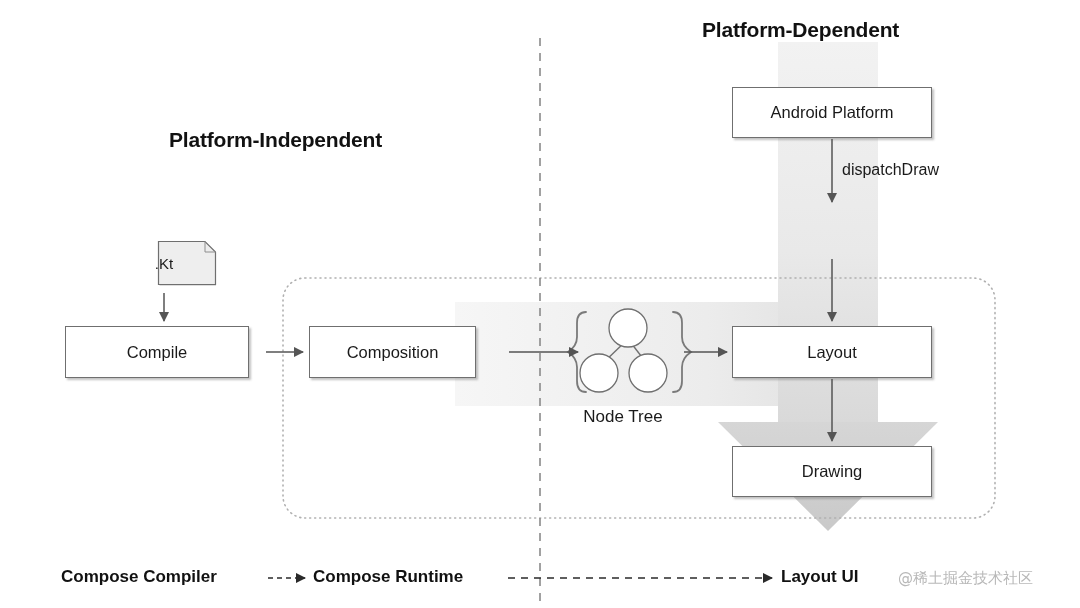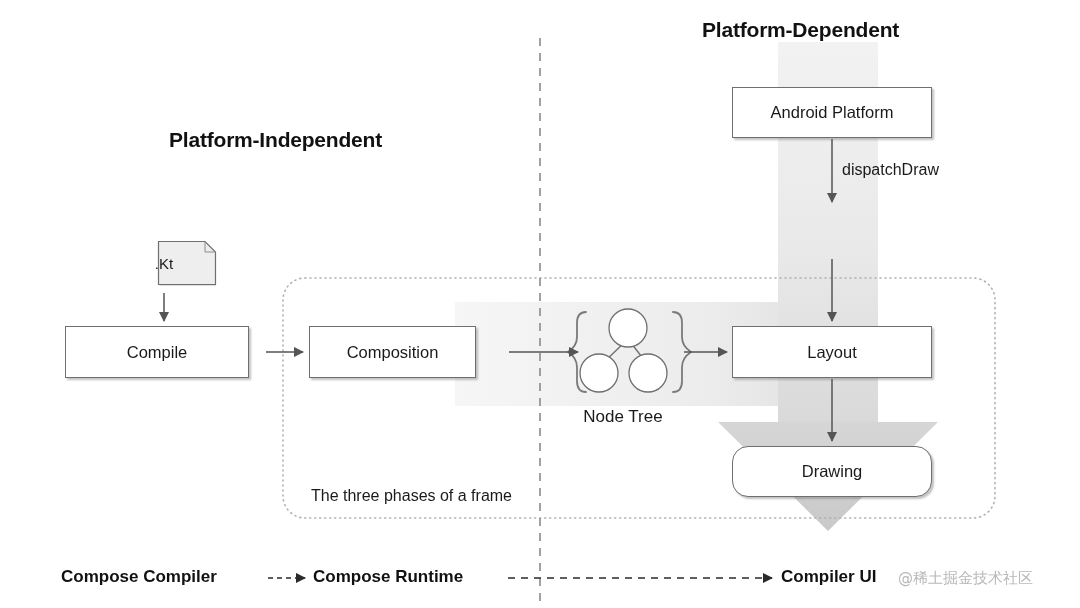--- a/index.html
+++ b/index.html
@@ -50,21 +50,21 @@
     justify-content: center;
     font-size: 16.5px;
     color: #1a1a1a;
     box-sizing: border-box;
   }
   #box-compile    { left: 65px;  top: 326px; width: 184px; height: 52px; }
   #box-composition{ left: 309px; top: 326px; width: 167px; height: 52px; }
   #box-android-platform { left: 732px; top: 87px;  width: 200px; height: 51px; }
   #box-android-compose-view { left: 732px; top: 207px; width: 200px; height: 51px; }
   #box-layout     { left: 732px; top: 326px; width: 200px; height: 52px; }
-  #box-drawing    { left: 732px; top: 446px; width: 200px; height: 51px; border-radius: 16px; }
+  #box-drawing    { left: 732px; top: 446px; width: 200px; height: 51px; }
 
   
   #kt-file {
     position: absolute;
     left: 133px;
     top: 240px;
     width: 62px;
     height: 52px;
     padding-left: 24px;
   }
@@ -235,31 +235,30 @@
 
     <line x1="832" y1="139" x2="832" y2="202" stroke="#555555" stroke-width="1.5" marker-end="url(#arrowSolid)"></line>
 
     <line x1="832" y1="259" x2="832" y2="321" stroke="#555555" stroke-width="1.5" marker-end="url(#arrowSolid)"></line>
 
     <line x1="832" y1="379" x2="832" y2="441" stroke="#555555" stroke-width="1.5" marker-end="url(#arrowSolid)"></line>
   </svg>
 
   <div class="edge-label" id="label-dispatch-draw">dispatchDraw</div>
 
-  <div id="label-three-phases">The three phases of a frame</div>
 
   <svg class="svg-layer" viewBox="0 0 1080 608" width="1080" height="608">
     <defs>
       <marker id="arrowLegend" viewBox="0 0 10 10" refX="9" refY="5" markerWidth="6.5" markerHeight="6.5" orient="auto-start-reverse">
         <path d="M0 0 L10 5 L0 10 z" fill="#2a2a2a"></path>
       </marker>
     </defs>
     <line x1="268" y1="578" x2="305" y2="578" stroke="#2a2a2a" stroke-width="1.6" stroke-dasharray="5 4" marker-end="url(#arrowLegend)"></line>
     <line x1="508" y1="578" x2="772" y2="578" stroke="#2a2a2a" stroke-width="1.6" stroke-dasharray="7 6" marker-end="url(#arrowLegend)"></line>
   </svg>
 
   <div class="legend-item" id="legend-compiler">Compose Compiler</div>
   <div class="legend-item" id="legend-runtime">Compose Runtime</div>
-  <div class="legend-item" id="legend-ui">Compiler UI</div>
+  <div class="legend-item" id="legend-ui">Layout UI</div>
 
   <div id="watermark">@稀土掘金技术社区</div>
 
 </div>
 
 </body></html>

